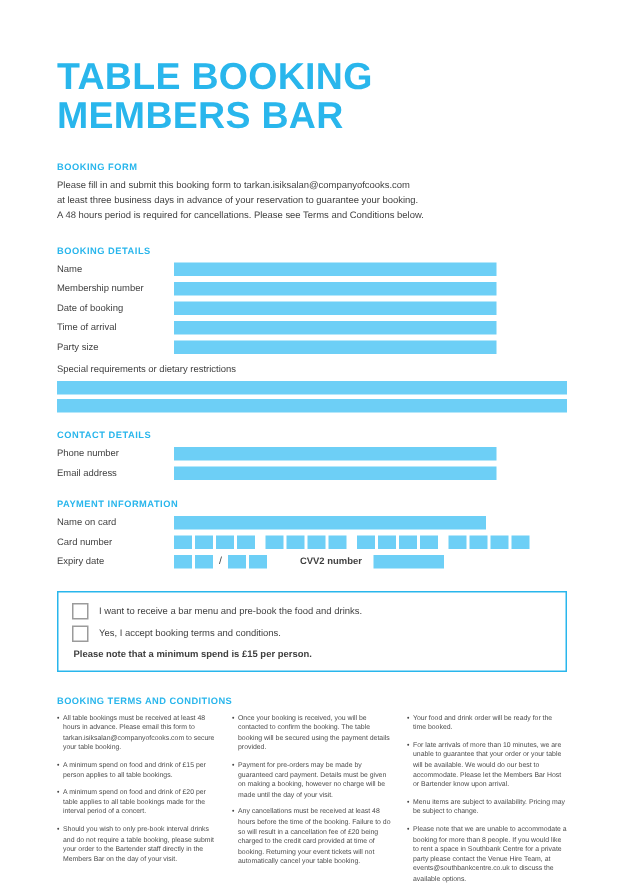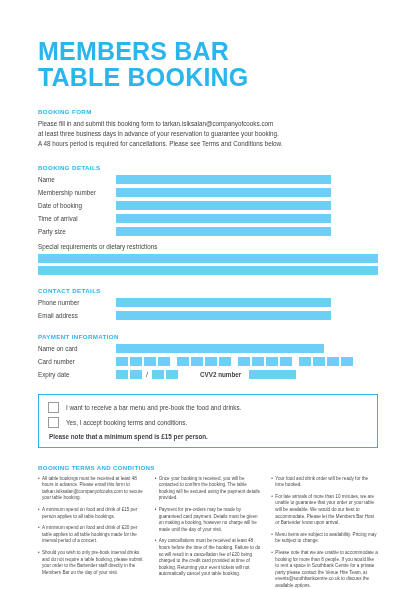--- a/index.html
+++ b/index.html
@@ -191,22 +191,22 @@
   }
   .term-text { flex: 1 1 auto; }
 </style>
 </head>
 <body>
 
 <div class="page">
   <div class="inner">
 
     <h1 class="doc-title">
+      <span class="line">TABLE BOOKING</span>
       <span class="line">MEMBERS BAR</span>
-      <span class="line">TABLE BOOKING</span>
     </h1>
 
     <div class="section-heading">BOOKING FORM</div>
     <div class="intro">
       <p>Please fill in and submit this booking form to tarkan.isiksalan@companyofcooks.com</p>
       <p>at least three business days in advance of your reservation to guarantee your booking.</p>
       <p>A 48 hours period is required for cancellations. Please see Terms and Conditions below.</p>
     </div>
 
     <div class="section-heading">BOOKING DETAILS</div>

